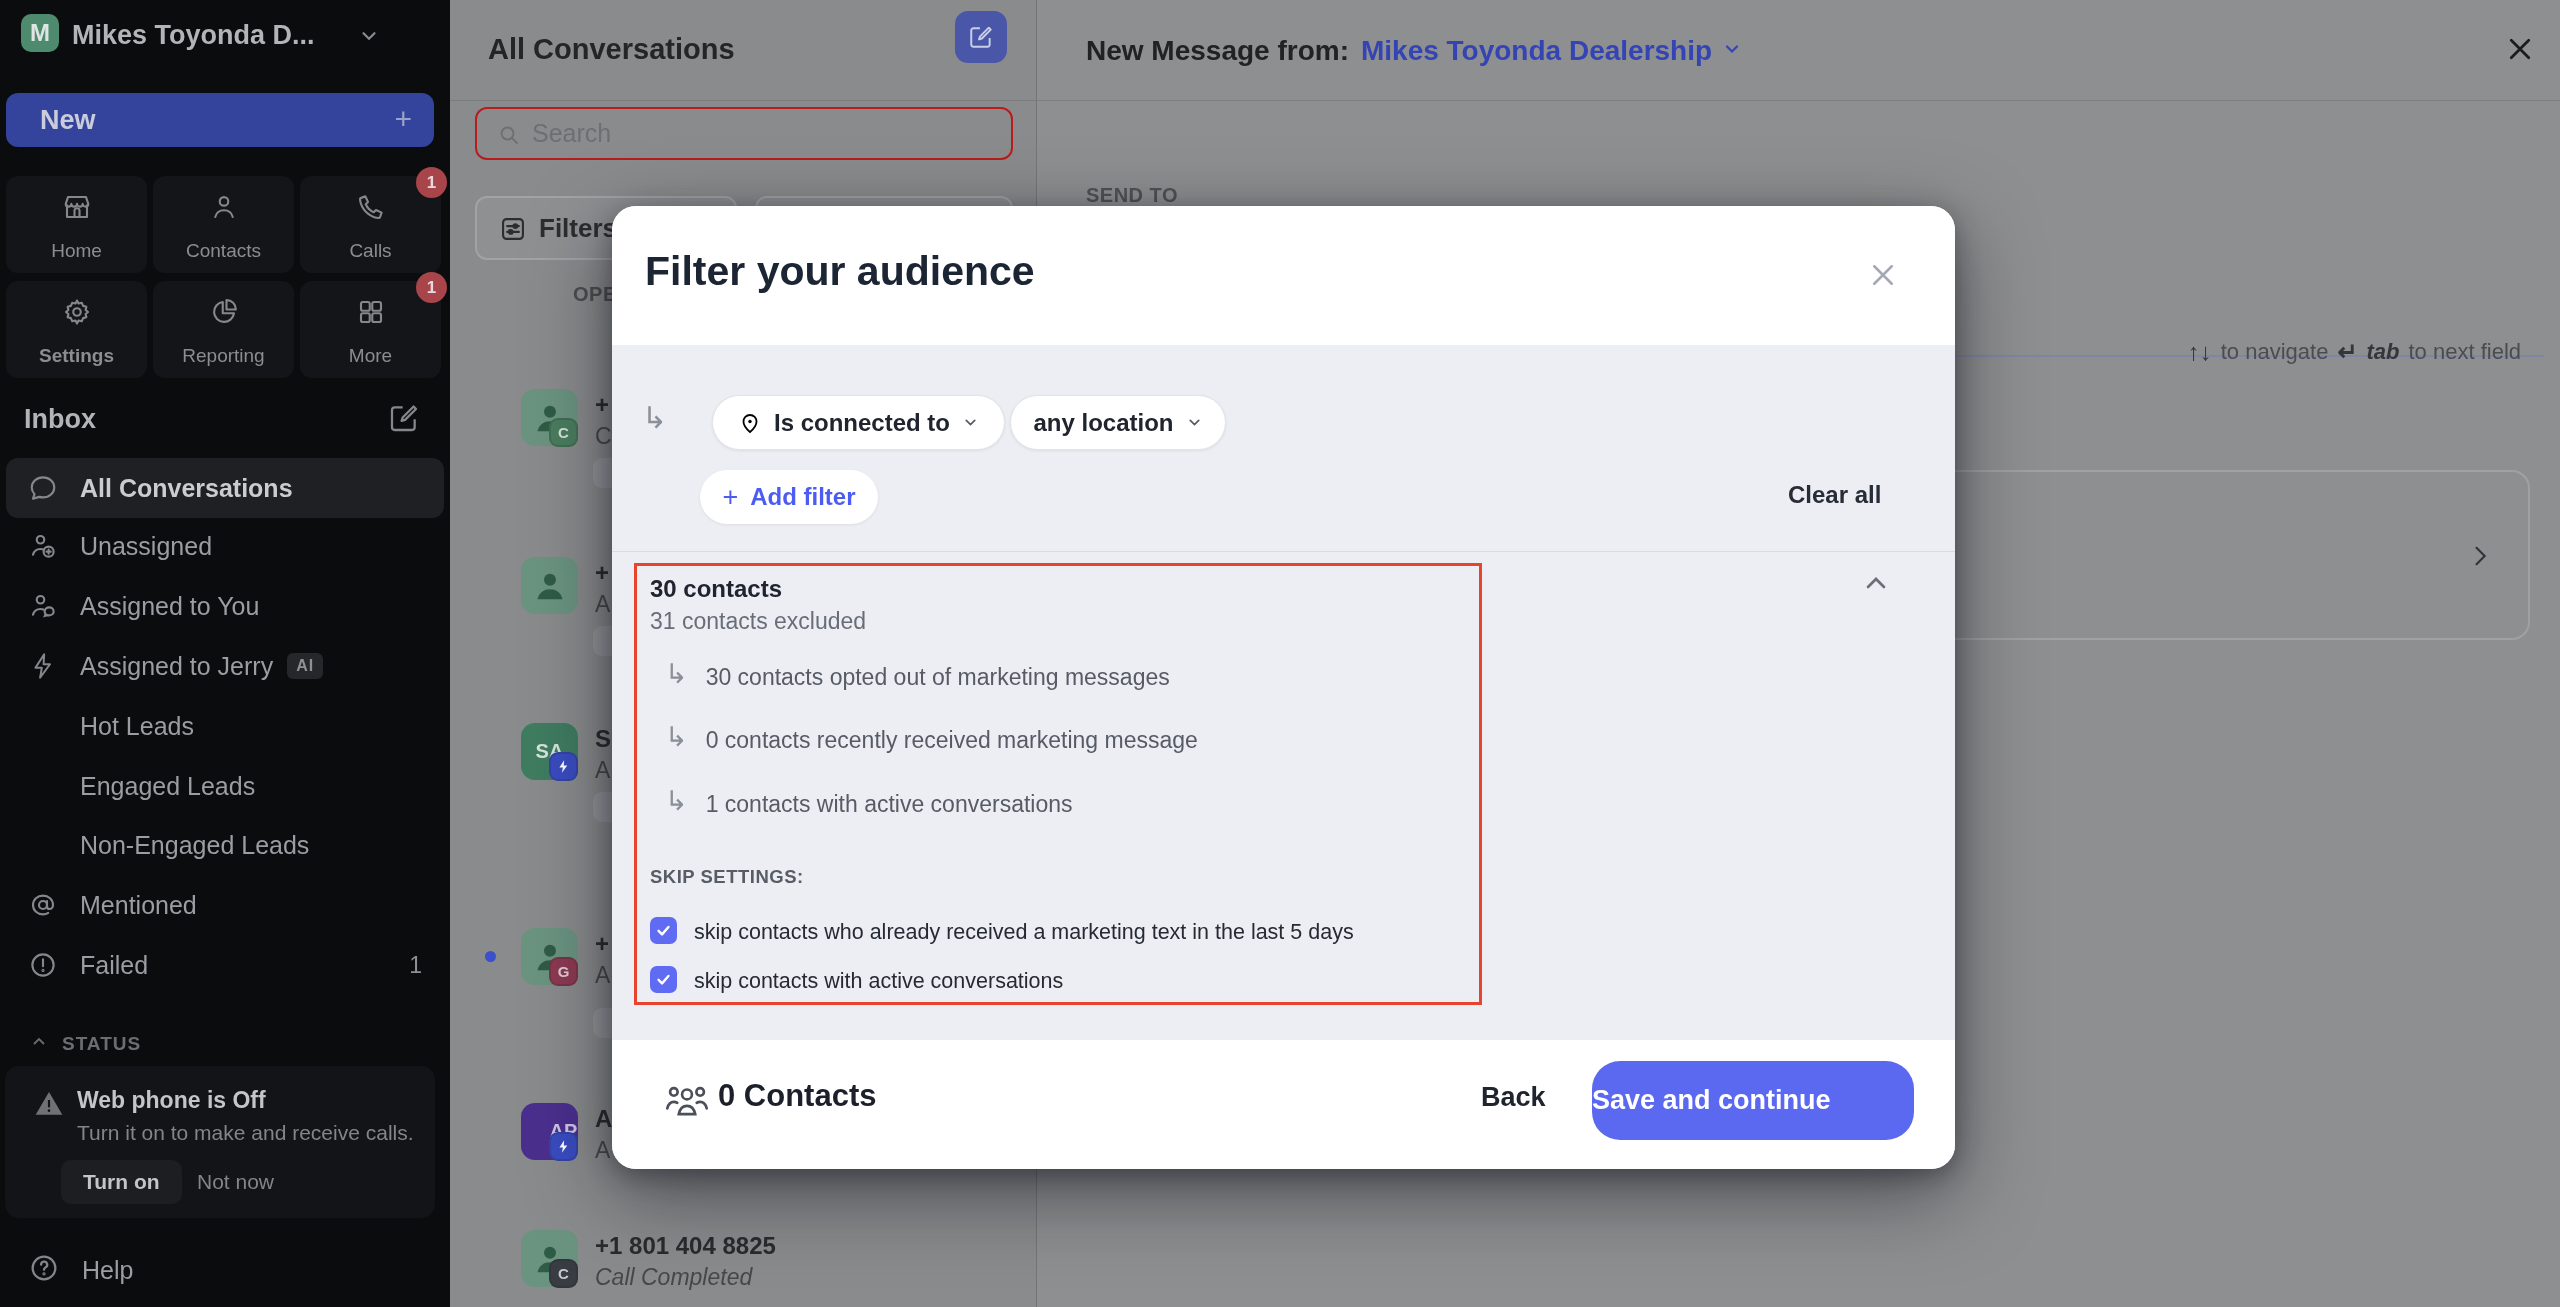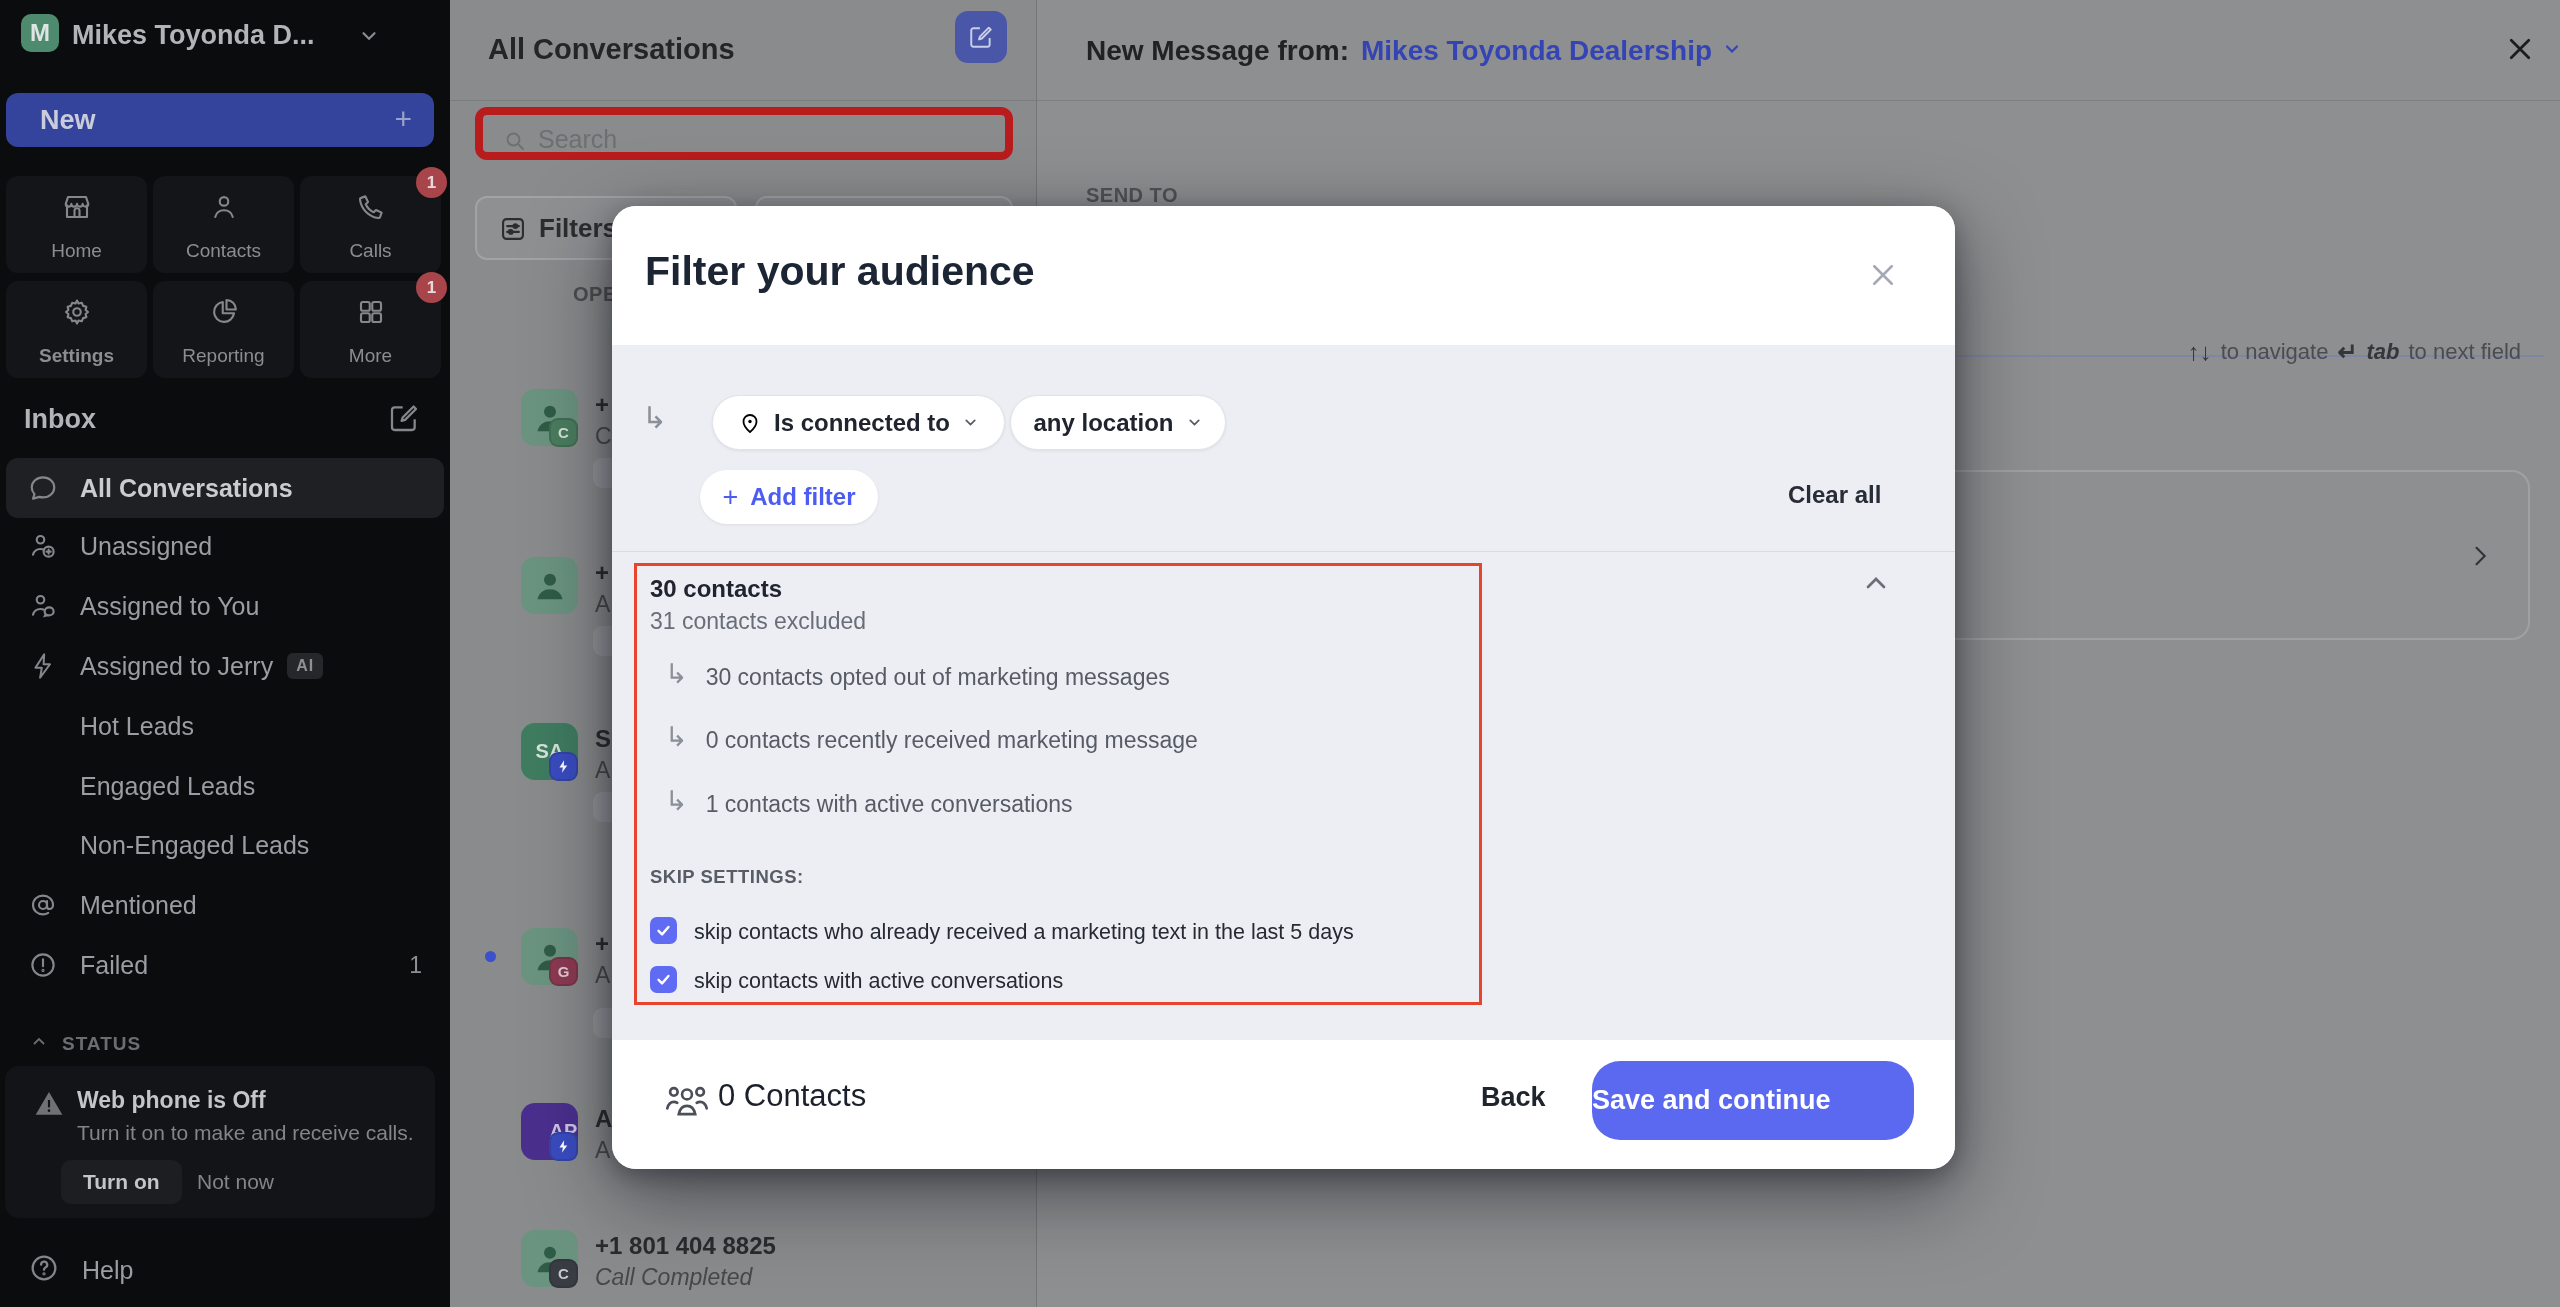--- a/index.html
+++ b/index.html
@@ -36,21 +36,21 @@
   .wp-turnon { position:absolute; left:56px; top:94px; background:#1d1e22; border-radius:10px; padding:10px 22px; font-size:21px; font-weight:700; color:#c3c5c9; }
   .wp-notnow { position:absolute; left:192px; top:104px; font-size:21px; color:#82858a; }
   .help-row { position:absolute; left:28px; top:1252px; display:flex; align-items:center; color:#82858a; }
   .help-lbl { margin-left:22px; font-size:25px; color:#9b9da2; }
 
   
   .midcol { position:absolute; left:450px; top:0; width:587px; height:1307px; background:#8a8b8c; border-right:1px solid #747577; z-index:1; }
   .mid-header { position:absolute; left:0; top:0; width:100%; height:101px; border-bottom:1px solid #7b7c7e; }
   .mid-title { position:absolute; left:38px; top:33px; font-size:29px; font-weight:700; color:#232527; }
   .mid-compose { position:absolute; left:505px; top:11px; width:52px; height:52px; background:#4a57a9; border-radius:13px; display:flex; align-items:center; justify-content:center; color:#c9cfe8; }
-  .mid-search { position:absolute; left:25px; top:107px; width:538px; height:53px; border:8px solid #b91c1c; border-radius:12px; }
+  .mid-search { position:absolute; left:25px; top:107px; width:538px; height:53px; border:2px solid #b91c1c; border-radius:12px; }
   .mid-search svg { position:absolute; left:20px; top:14px; color:#6e6f72; }
   .mid-search input { position:absolute; left:55px; top:0; width:470px; height:49px; background:transparent; border:none; outline:none; font-size:25px; color:#3a3b3d; font-family:"Liberation Sans",sans-serif; }
   .mid-search input::placeholder { color:#6e6f72; opacity:1; }
   .chip { position:absolute; top:196px; height:64px; background:#8f9092; border:2px solid #a2a3a5; border-radius:12px; }
   .chip-filters { left:25px; width:262px;padding-left:40px; }
   .chip2 { left:305px; width:258px; }
   .chip-filters svg { position:absolute; left:22px; top:17px; color:#2c2d2f; }
   .chip-filters .clabel { position:absolute; left:62px; top:0; line-height:60px; font-size:26px; font-weight:700; color:#2c2d2f; }
   .open-lbl { position:absolute; left:123px; top:283px; font-size:20px; font-weight:700; letter-spacing:0.5px; color:#4c4d4f; }
   .conv-row { position:absolute; left:0; width:587px; height:110px; }
@@ -103,21 +103,21 @@
   .rb-excluded { position:absolute; left:13px; top:42px; font-size:23px; color:#686d77; }
   .rb-row { position:absolute; left:28px; display:flex; align-items:flex-start; gap:18px; }
   .rb-row .elbow { font-size:27px; margin-top:-3px; }
   .rb-row .rtext { font-size:23px; color:#565b65; }
   .rb-skip { position:absolute; left:13px; top:300px; font-size:18.5px; font-weight:700; letter-spacing:0.5px; color:#575c66; }
   .cb { position:absolute; left:13px; width:27px; height:27px; border-radius:7px; background:#5e6bf2; display:flex; align-items:center; justify-content:center; color:#fff; }
   .cb-lbl { position:absolute; left:57px; font-size:21.5px; color:#262a33; }
   .m-collapse { position:absolute; left:1248px; top:222px; color:#6a7077; cursor:pointer; }
   .m-footer { position:absolute; left:0; top:834px; width:100%; height:129px; background:#ffffff; border-radius:0 0 24px 24px; }
   .ft-icon { position:absolute; left:52px; top:40px; color:#4a4f5a; }
-  .ft-count { position:absolute; left:106px; top:38px; font-size:31px; font-weight:400; color:#1b202b; }
+  .ft-count { position:absolute; left:106px; top:38px; font-size:31px; font-weight:700; color:#1b202b; }
   .ft-back { position:absolute; left:869px; top:42px; font-size:27px; font-weight:600; color:#20242e; cursor:pointer; }
   .ft-save { position:absolute; left:980px; top:21px; width:322px; height:79px; border-radius:28px; background:#5b69f1; display:flex; align-items:center; justify-content:flex-start; cursor:pointer; }
   .ft-save span { font-size:27px; font-weight:600; color:#ffffff; }
 </style>
 </head>
 <body>
 
 <aside class="sidebar">
   <div class="ws-avatar">M</div>
   <div class="ws-name">Mikes Toyonda D...</div>

